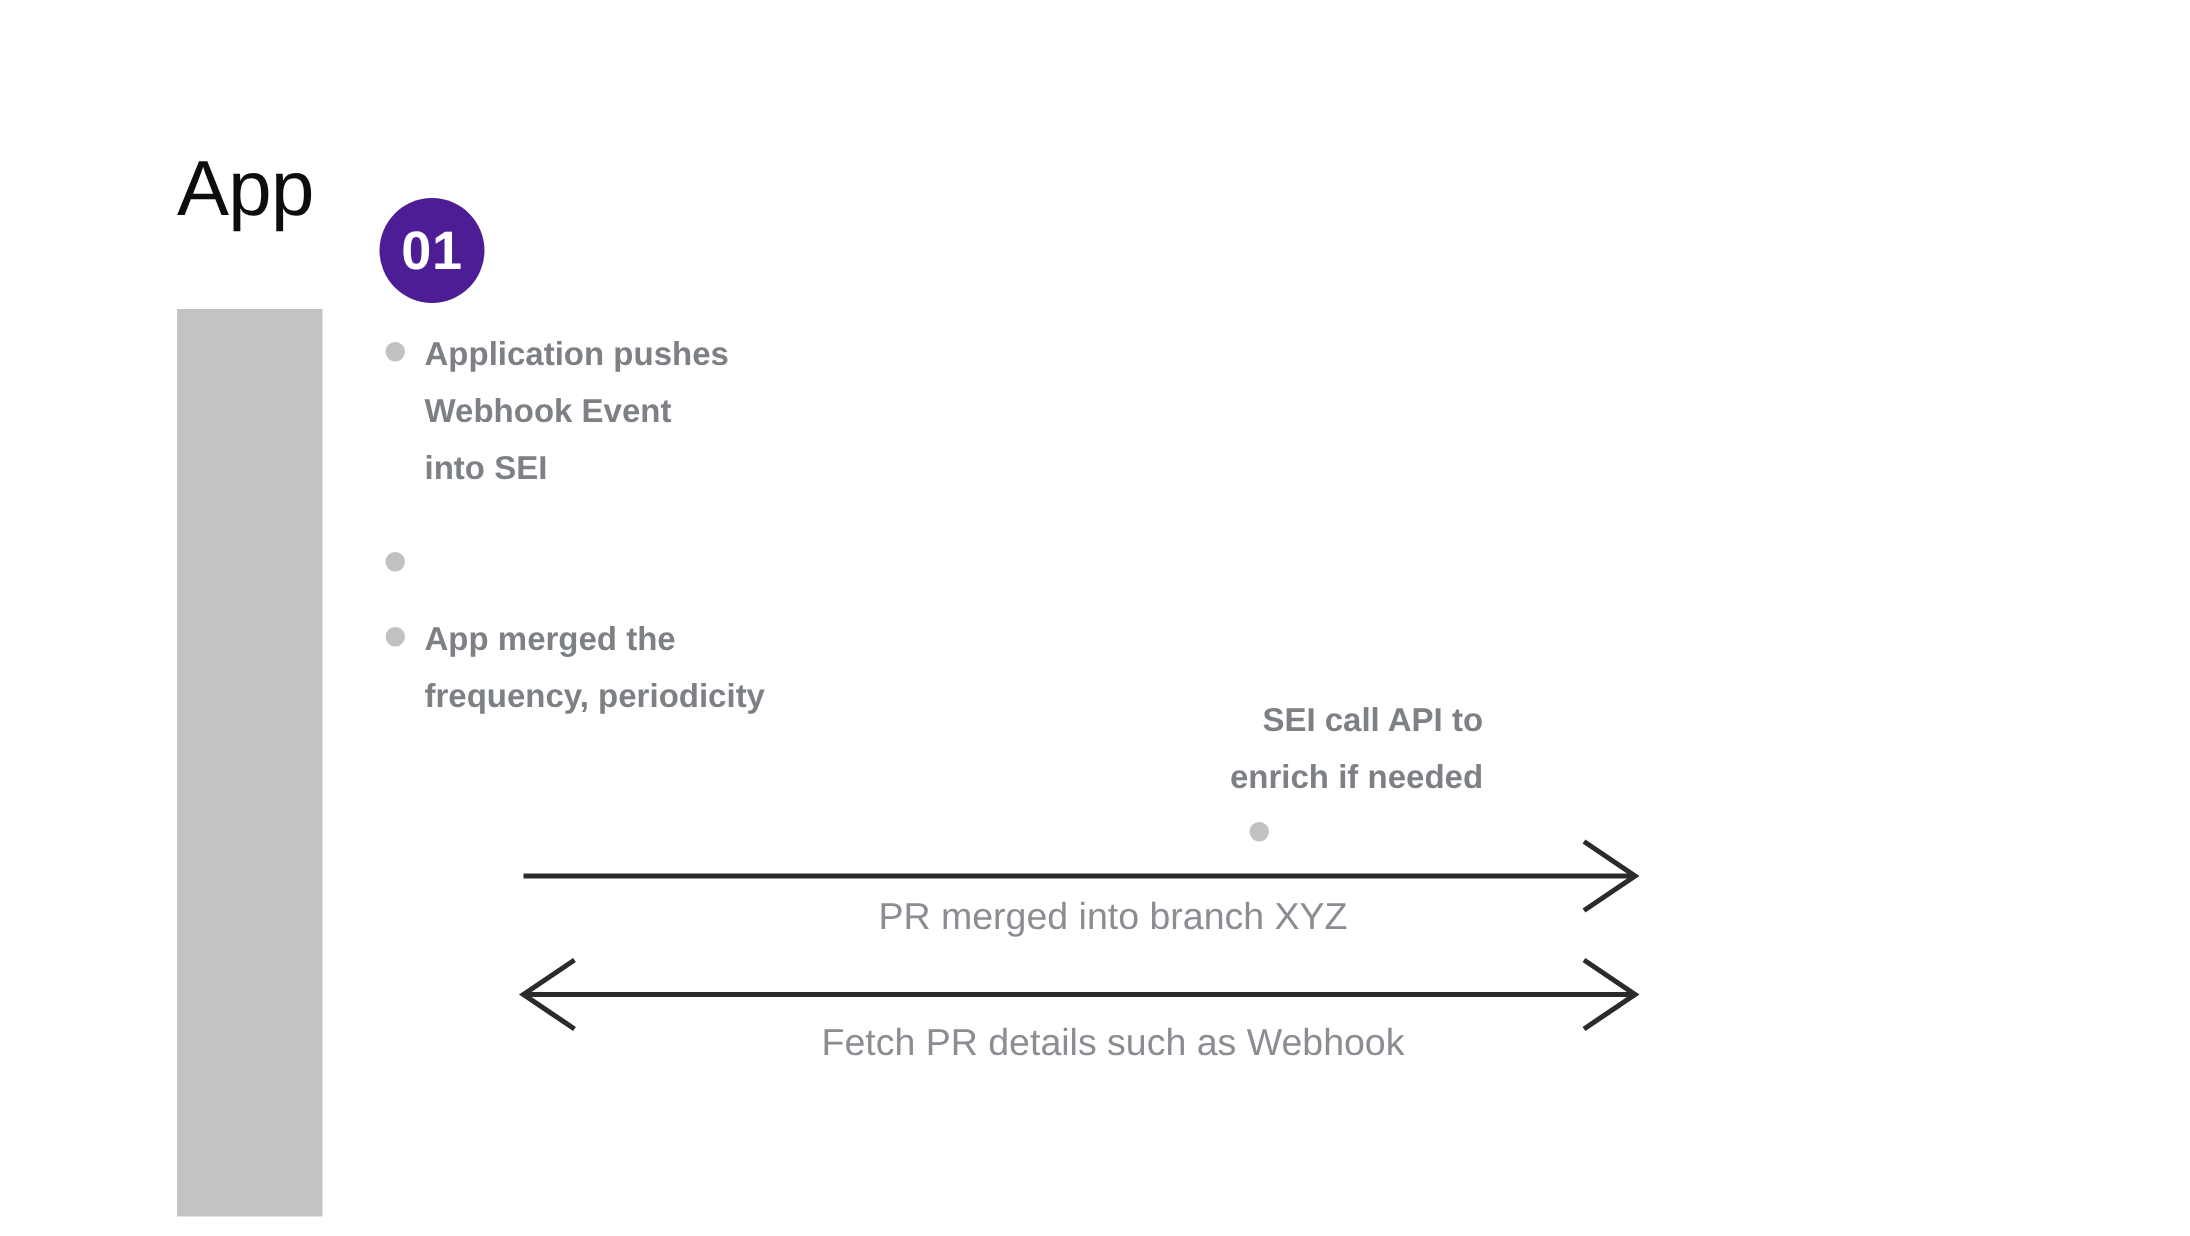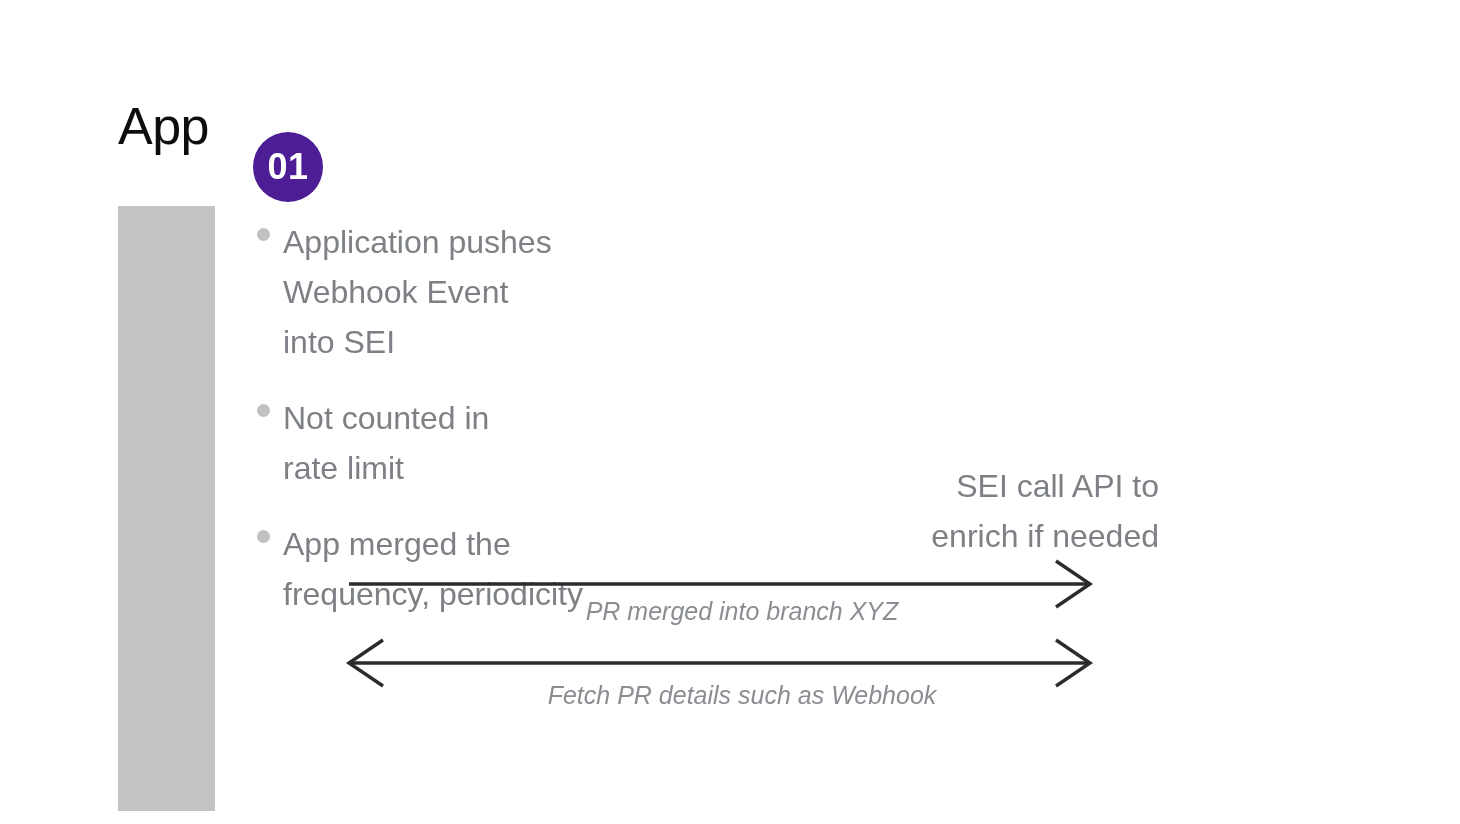--- a/index.html
+++ b/index.html
@@ -89,33 +89,33 @@
   .bullet-row:last-child { margin-bottom: 0; }
   .dot {
     flex: 0 0 auto;
     width: 13px;
     height: 13px;
     border-radius: 50%;
     background: #c1c1c1;
     margin-top: 11px;
   }
   .bullet-text {
-    font-size: 32px;
-    line-height: 50px;
+    font-size: 22px;
+    line-height: 38px;
     color: #7d8085;
-    font-weight: 400;
+    font-weight: 700;
   }
 
   
   .group-left { left: 257px; top: 217px; width: 430px; }
   .group-left .dot { margin-right: 13px; }
 
   
   .group-right { left: 820px; top: 461px; width: 365px; }
-  .group-right .bullet-row { justify-content: flex-end; }
+  .group-right .bullet-row { justify-content: flex-end; flex-direction: column; }
   .group-right .bullet-text { text-align: right; }
   .group-right .dot { margin-left: 13px; order: 2; }
 
   
   .arrow-svg {
     position: absolute;
     left: 340px;
     top: 555px;
     width: 770px;
     height: 135px;
@@ -130,21 +130,20 @@
     stroke-width: 3.4;
     fill: none;
     stroke-linecap: butt;
     stroke-linejoin: miter;
   }
 
   .arrow-label {
     position: absolute;
     font-size: 25px;
     line-height: 30px;
-    font-style: italic;
     color: #8a8d92;
     text-align: center;
     width: 770px;
     left: 357px;
   }
   .label-1 { top: 596px; }
   .label-2 { top: 680px; }
 </style>
 </head>
 <body>
@@ -183,22 +182,20 @@
 
   <div class="bullet-group group-left">
     <div class="bullet-row">
       <span class="dot"></span>
       <span class="bullet-text" style="white-space: pre-line;">Application pushes
 Webhook Event
 into SEI</span>
     </div>
     <div class="bullet-row">
       <span class="dot"></span>
-      <span class="bullet-text" style="white-space: pre-line;">Not counted in
-rate limit</span>
     </div>
     <div class="bullet-row">
       <span class="dot"></span>
       <span class="bullet-text" style="white-space: pre-line;">App merged the
 frequency, periodicity</span>
     </div>
   </div>
 
   <div class="bullet-group group-right">
     <div class="bullet-row">

